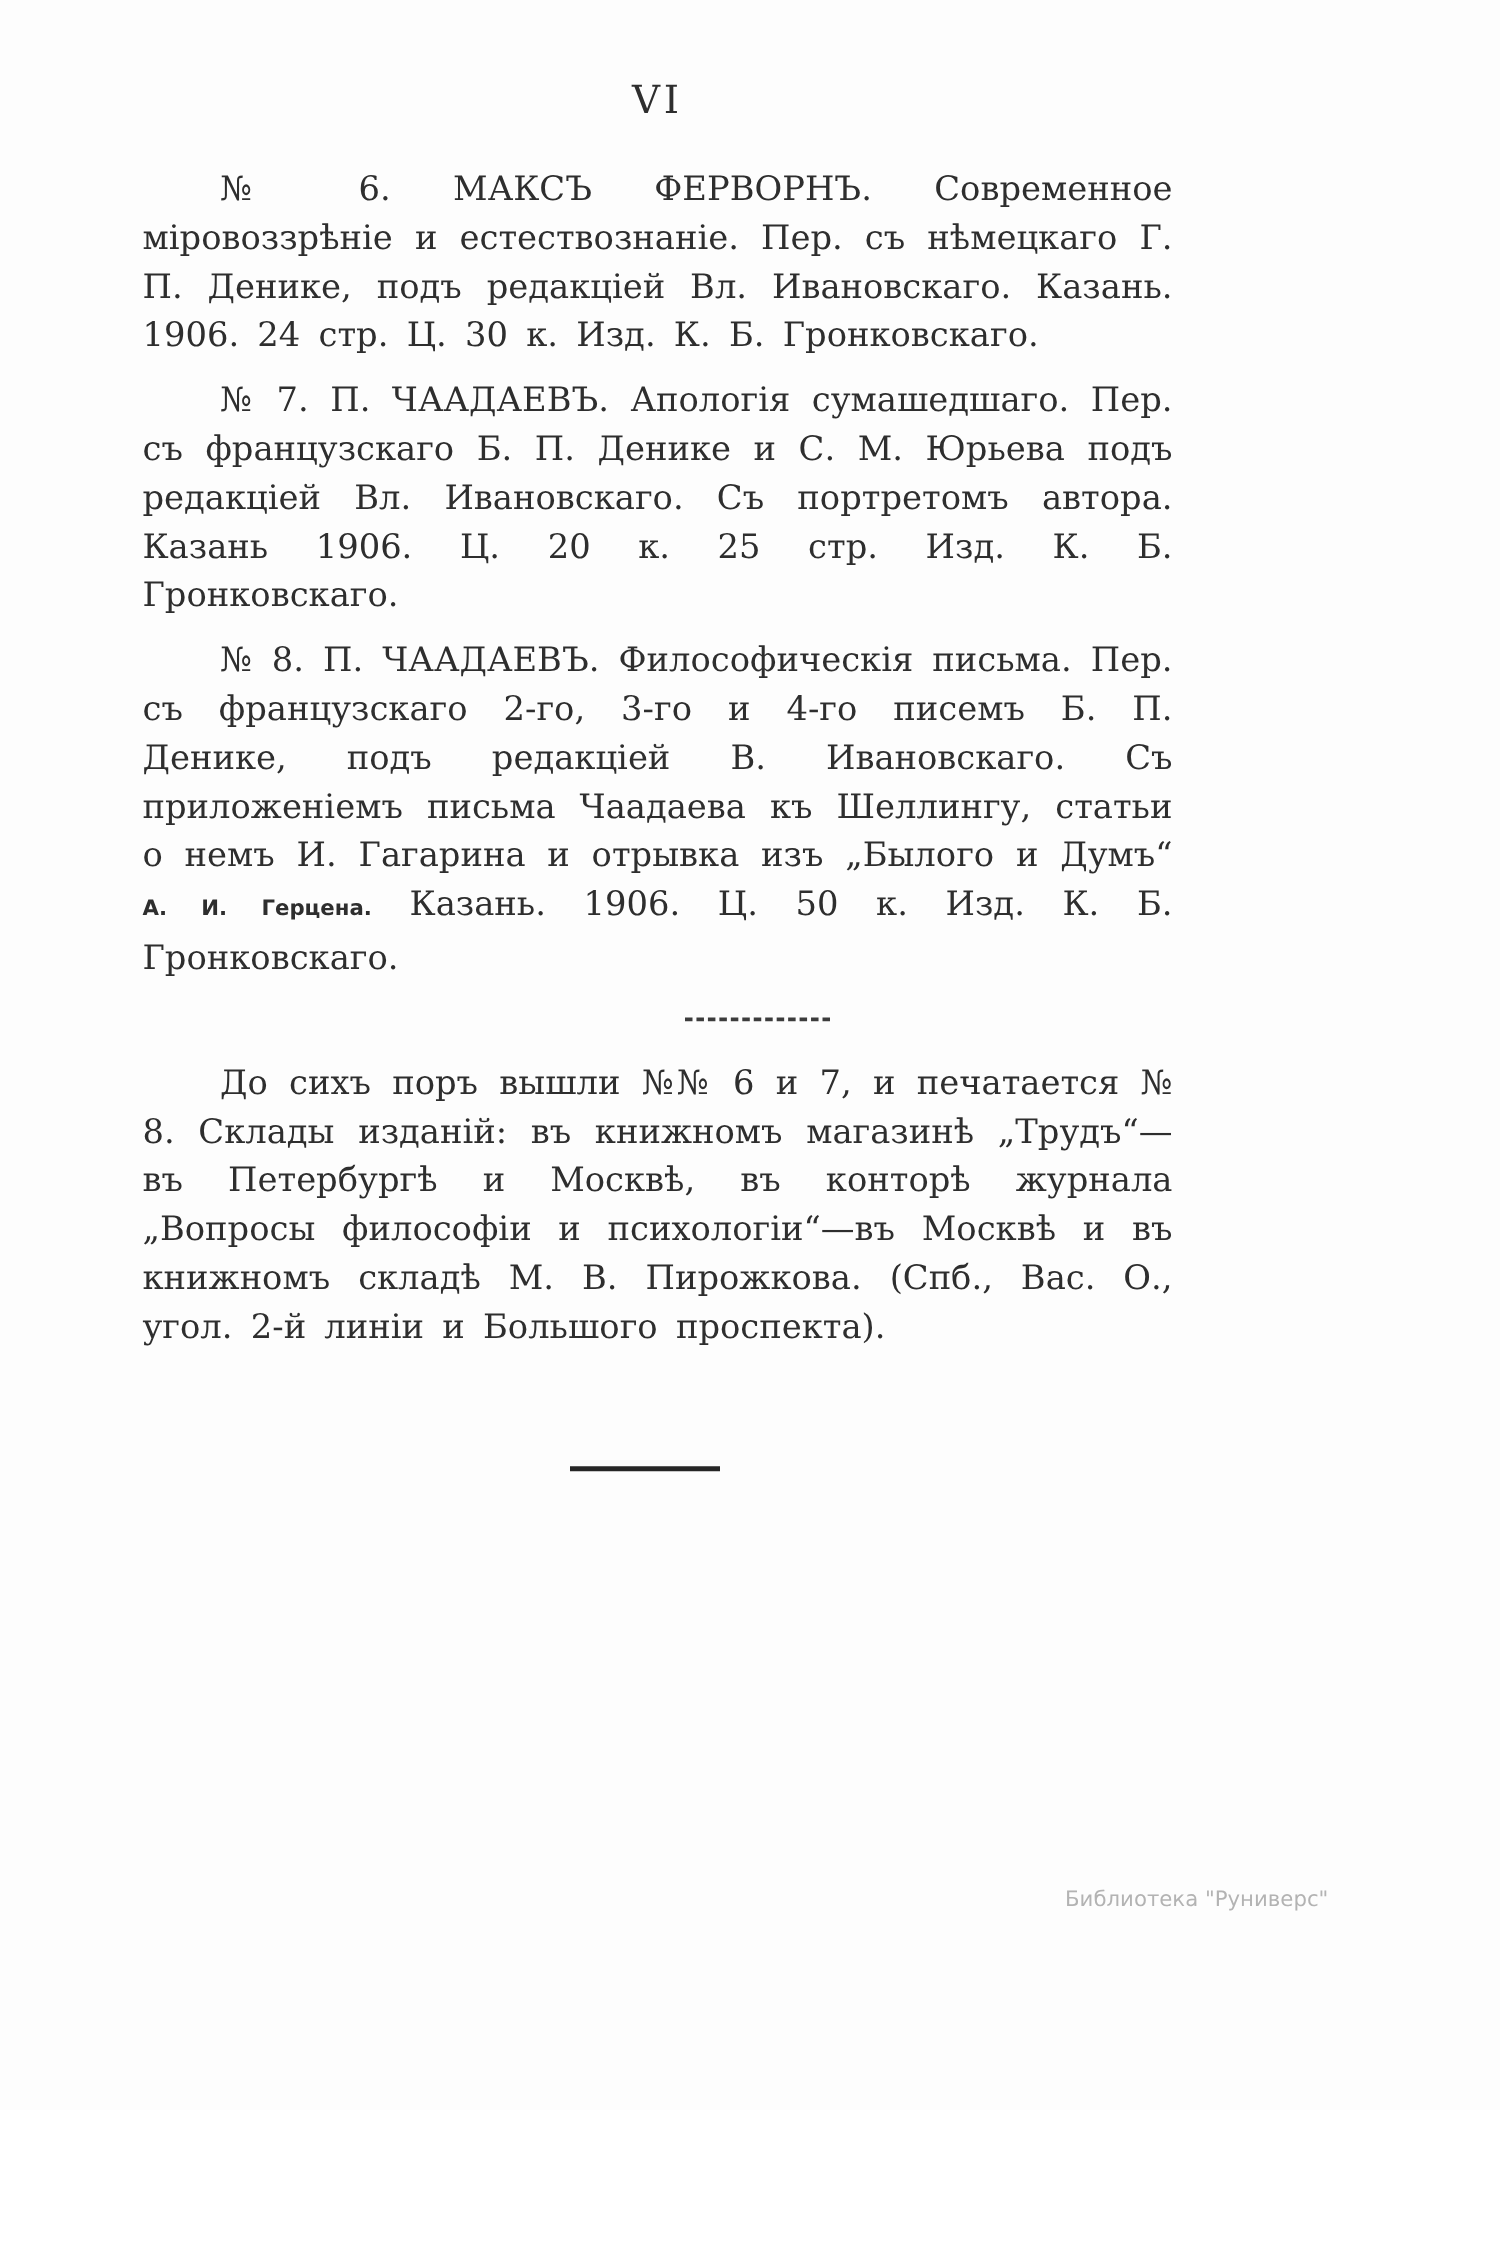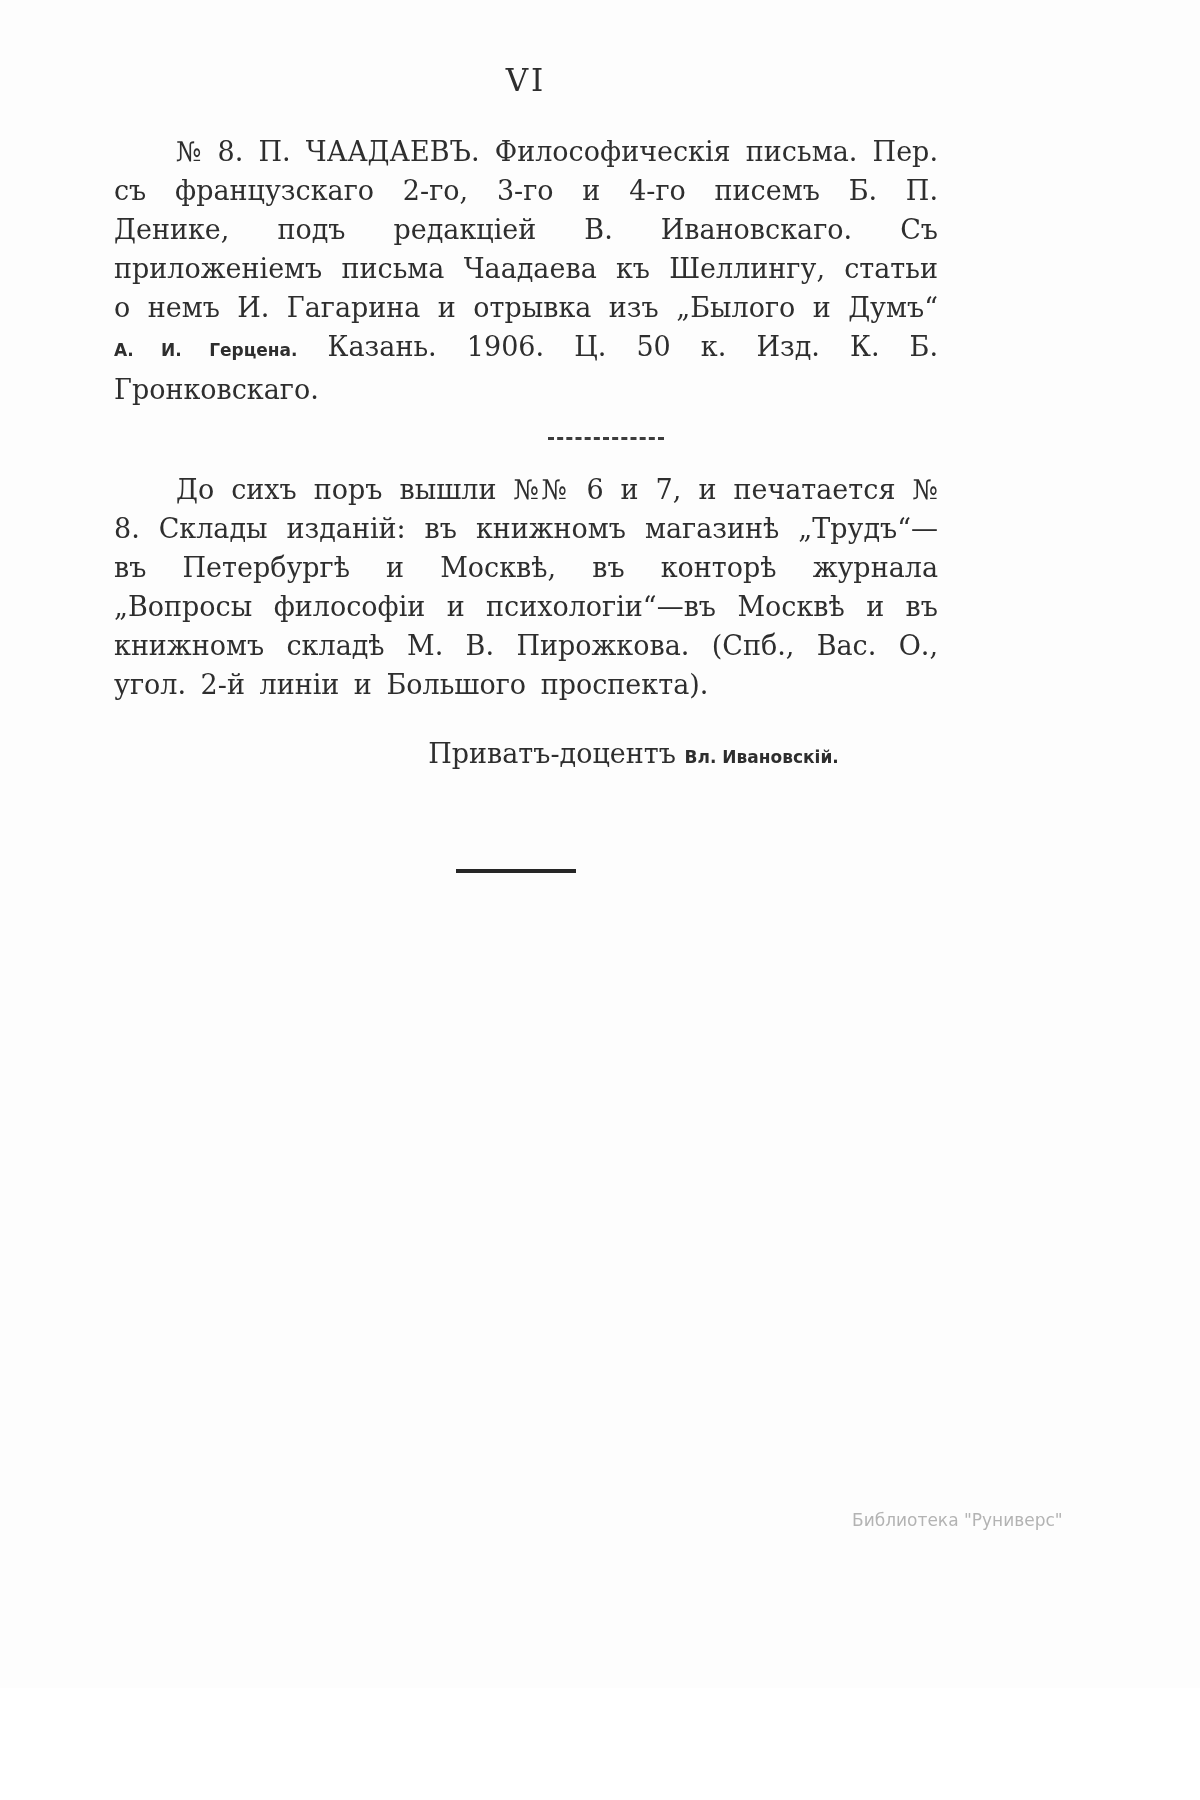--- a/index.html
+++ b/index.html
@@ -77,29 +77,30 @@
 </head>
 <body>
 
 <div class="page">
   <div class="content">
 
     <div class="page-number">VI</div>
 
 
 
+    <p class="entry">№ 6. МАКСЪ ФЕРВОРНЪ. Современное міровоззрѣніе и естествознаніе. Пер. съ нѣмецкаго Г. П. Денике, подъ редакціей Вл. Ивановскаго. Казань. 1906. 24 стр. Ц. 30 к. Изд. К. Б. Гронковскаго.</p>
 
+    <p class="entry">№ 7. П. ЧААДАЕВЪ. Апологія сумашедшаго. Пер. съ французскаго Б. П. Денике и С. М. Юрьева подъ редакціей Вл. Ивановскаго. Съ портретомъ автора. Казань 1906. Ц. 20 к. 25 стр. Изд. К. Б. Гронковскаго.</p>
 
     <p class="entry"><span>№ 8. П. ЧААДАЕВЪ. Философическія письма. Пер. съ французскаго 2-го, 3-го и 4-го писемъ Б. П. Денике, подъ редакціей В. Ивановскаго. Съ приложеніемъ письма Чаадаева къ Шеллингу, статьи о немъ И. Гагарина и отрывка изъ „Былого и Думъ“ </span><span class="bold-sans">А. И. Герцена.</span><span> Казань. 1906. Ц. 50 к. Изд. К. Б. Гронковскаго.</span></p>
 
 
 
     <div class="divider"></div>
 
     <p class="entry closing">До сихъ поръ вышли №№ 6 и 7, и печатается № 8. Склады изданій: въ книжномъ магазинѣ „Трудъ“—въ Петербургѣ и Москвѣ, въ конторѣ журнала „Вопросы философіи и психологіи“—въ Москвѣ и въ книжномъ складѣ М. В. Пирожкова. (Спб., Вас. О., угол. 2-й линіи и Большого проспекта).</p>
 
-    <p class="signature"><span>Приватъ-доцентъ </span><span class="bold-sans">Вл. Ивановскій.</span></p>
 
     <div class="bottom-rule"></div>
   </div>
 
   <div class="watermark">Библиотека "Руниверс"</div>
 </div>
 
 </body></html>

